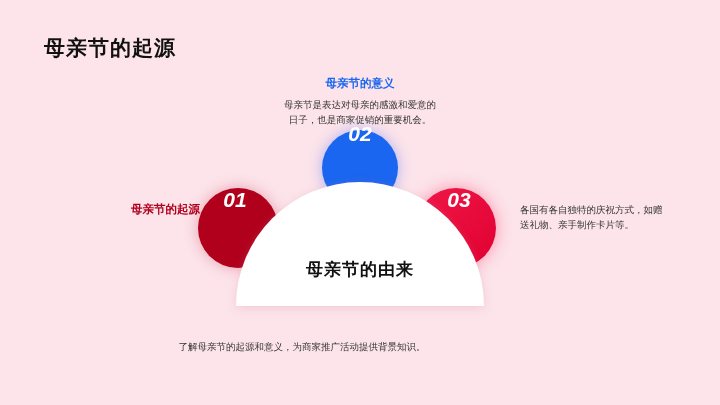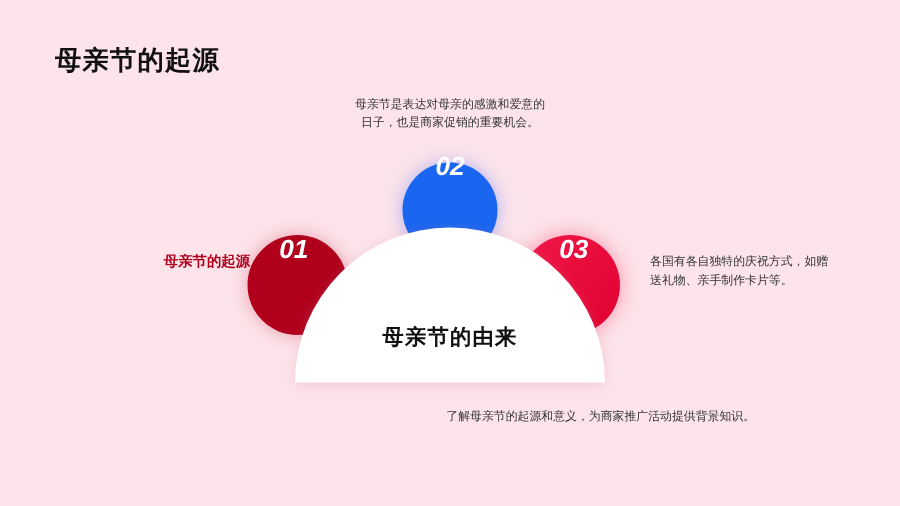--- a/index.html
+++ b/index.html
@@ -37,21 +37,21 @@
   }
   .block { position:absolute; font-size:9.5px; line-height:15px; color:#333; }
   .block h3 { margin:0 0 4px 0; font-size:11.5px; font-weight:bold; }
   .b02 { left:282px; top:76px; width:156px; text-align:center; }
   .b02 h3 { color:#1a66f0; margin-bottom:6px; }
   .b01 { left:68px; top:202px; width:132px; text-align:right; }
   .b01 h3 { color:#b0001c; }
   .b03 { left:520px; top:202px; width:150px; text-align:left; }
   .b03 h3 { color:#e8103c; }
   .footer {
-    position:absolute; left:0; width:604px; top:327px; text-align:right;
+    position:absolute; left:0; width:604px; top:341px; text-align:center;
     font-size:9.5px; color:#333;
   }
 </style>
 </head>
 <body>
 
 <div class="title">母亲节的起源</div>
 
 <div class="circle c02">
     <span>02</span>
@@ -60,20 +60,21 @@
     <span>01</span>
   </div>
 <div class="circle c03">
     <span>03</span>
   </div>
 
 <div class="half"></div>
 <div class="center-label">母亲节的由来</div>
 
 <div class="block b02">
+  <h3>母亲节的意义</h3>
   <div>母亲节是表达对母亲的感激和爱意的日子，也是商家促销的重要机会。</div>
 </div>
 
 <div class="block b01">
   <h3>母亲节的起源</h3>
 </div>
 
 <div class="block b03">
   <div>各国有各自独特的庆祝方式，如赠送礼物、亲手制作卡片等。</div>
 </div>

